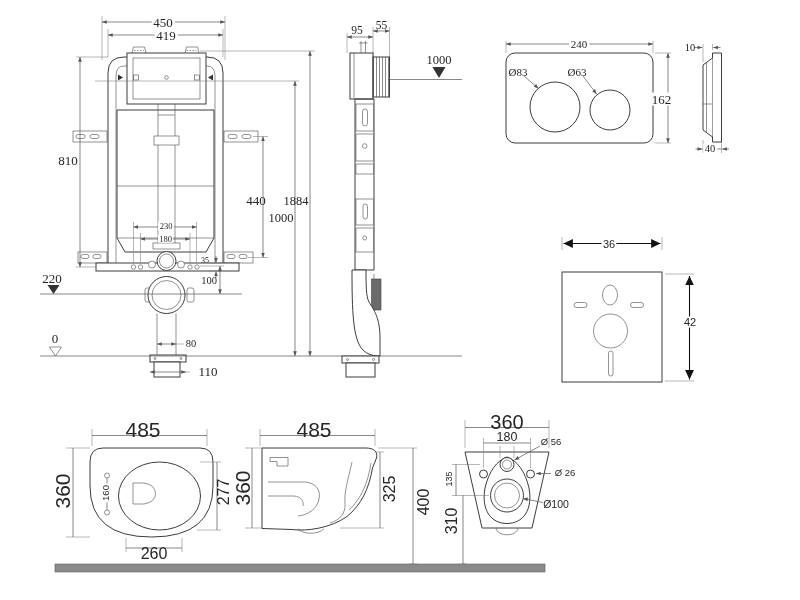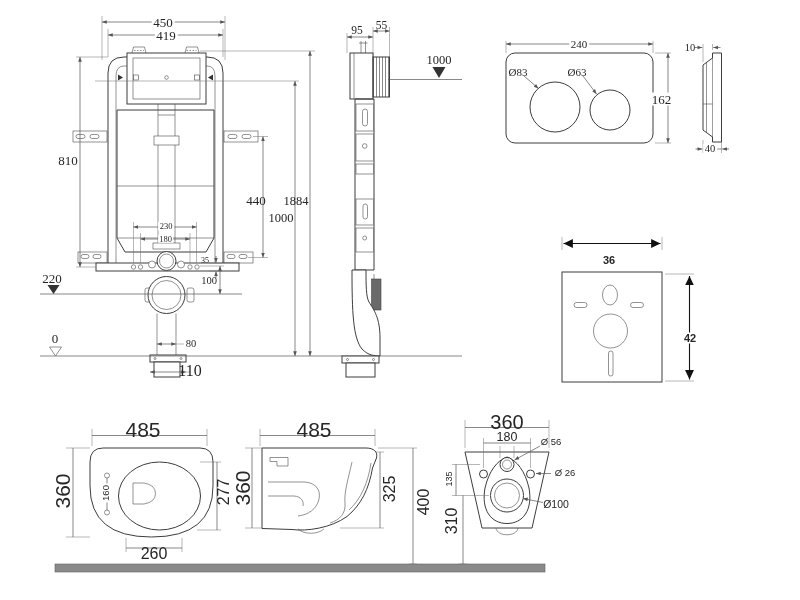--- a/index.html
+++ b/index.html
@@ -13,21 +13,21 @@
   .dim0{fill:none;stroke:#555;stroke-width:0.7;}
   .dime{fill:none;stroke:#555;stroke-width:0.7;marker-end:url(#ar);}
   .dimB{fill:none;stroke:#111;stroke-width:1.1;marker-start:url(#arB);marker-end:url(#arB);}
   .lev{fill:none;stroke:#555;stroke-width:0.7;}
   
   .d{position:absolute;line-height:1;color:#262626;transform:translate(-50%,-50%);white-space:nowrap;z-index:2;}
   .bg{background:#fff;padding:0 1.5px;}
   .r{transform:translate(-50%,-50%) rotate(-90deg);}
   .fser{font-family:"Liberation Serif","DejaVu Serif",serif;}
   .fsan{font-family:"Liberation Sans","DejaVu Sans",sans-serif;}
-  .b{font-weight:bold;margin-top:16px;}
+  .b{font-weight:normal;}
 </style>
 </head>
 <body>
 
 <div id="canvas">
 
 <svg id="draw" width="800" height="600" viewBox="0 0 800 600">
   <defs>
     <marker id="ar" viewBox="0 0 10 10" refX="9.5" refY="5" markerWidth="7.5" markerHeight="7.5" orient="auto-start-reverse">
       <path d="M0.5,1.5 L9.5,5 L0.5,8.5 Z" fill="#555"></path>
@@ -250,21 +250,21 @@
 <span class="d fser" style="left:256px;top:200px;font-size:13px">440</span>
 <span class="d fser" style="left:296px;top:201px;font-size:12.5px">1884</span>
 <span class="d fser" style="left:281px;top:218px;font-size:12.5px">1000</span>
 <span class="d fser" style="left:52px;top:278px;font-size:13px">220</span>
 <span class="d fser" style="left:55px;top:338px;font-size:13px">0</span>
 <span class="d fser bg" style="left:166px;top:226px;font-size:8.5px">230</span>
 <span class="d fser bg" style="left:165.5px;top:238.5px;font-size:8.5px">180</span>
 <span class="d fser" style="left:205px;top:261px;font-size:8px">35</span>
 <span class="d fser" style="left:209px;top:281px;font-size:10.5px">100</span>
 <span class="d fser" style="left:191px;top:344px;font-size:10.5px">80</span>
-<span class="d fser" style="left:190px;top:371px;font-size:16px">110</span>
+<span class="d fser" style="left:208px;top:371px;font-size:13px">110</span>
 <span class="d fser" style="left:357px;top:31px;font-size:11.5px">95</span>
 <span class="d fser" style="left:381.5px;top:25.5px;font-size:11.5px">55</span>
 <span class="d fser" style="left:439px;top:60px;font-size:12.5px">1000</span>
 <span class="d fser bg" style="left:579px;top:44px;font-size:11px">240</span>
 <span class="d fser bg" style="left:661.5px;top:99px;font-size:13px">162</span>
 <span class="d fser" style="left:518px;top:71.5px;font-size:11px">Ø83</span>
 <span class="d fser" style="left:577px;top:71.5px;font-size:11px">Ø63</span>
 <span class="d fser" style="left:690px;top:47.5px;font-size:10.5px">10</span>
 <span class="d fser bg" style="left:710px;top:149px;font-size:10.5px">40</span>
 <span class="d fsan bg b" style="left:609px;top:243.5px;font-size:11px">36</span>

